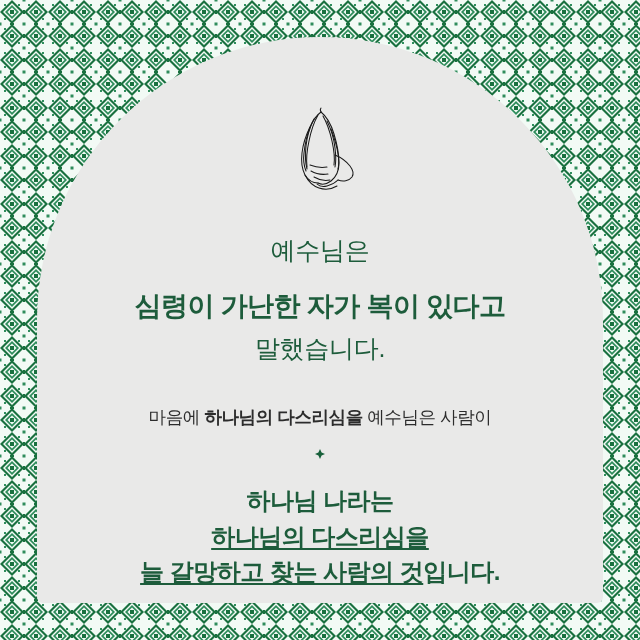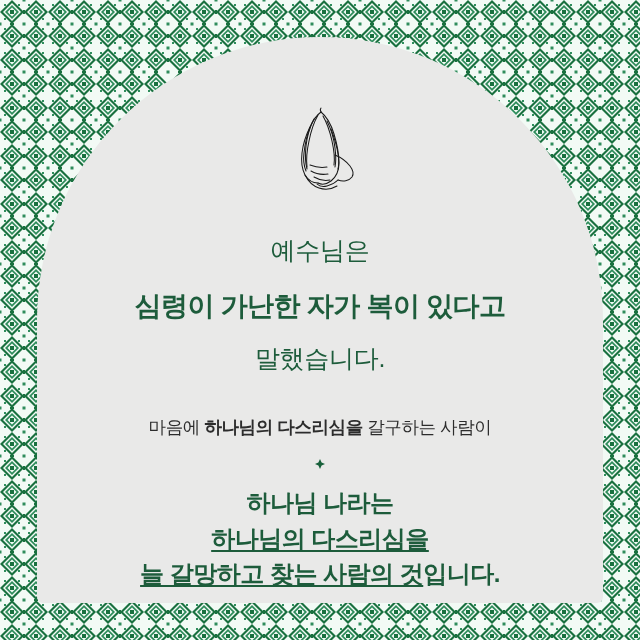--- a/index.html
+++ b/index.html
@@ -108,21 +108,21 @@
   .line-emph {
     font-size: 27px;
     font-weight: 700;
     letter-spacing: -0.6px;
     margin-top: 18px;
   }
   .line-tail {
     font-size: 25px;
     font-weight: 500;
     letter-spacing: -0.3px;
-    margin-top: 16px;
+    margin-top: 6px;
   }
 
   .block-secondary {
     margin-top: 38px;
     color: #2c2c2c;
     line-height: 1.55;
     font-size: 17.5px;
     font-weight: 500;
     letter-spacing: -0.4px;
   }
@@ -135,21 +135,21 @@
     width: 10px;
     height: 10px;
   }
   #divider-ornament svg {
     display: block;
     width: 10px;
     height: 10px;
   }
 
   .block-closing {
-    margin-top: 16px;
+    margin-top: 24px;
     color: #1d5c3b;
     line-height: 1.48;
   }
   .closing-line {
     font-size: 24px;
     font-weight: 700;
     letter-spacing: -0.5px;
   }
   .closing-line.under .u {
     text-decoration: underline;
@@ -285,21 +285,21 @@
 
     <div id="content">
 
       <div class="block-primary">
         <div class="line-lead">예수님은</div>
         <div class="line-emph">심령이 가난한 자가 복이 있다고</div>
         <div class="line-tail">말했습니다.</div>
       </div>
 
       <div class="block-secondary">
-        <div><span>마음에 </span><span class="b">하나님의 다스리심을</span><span> 갈구하는 사람이</span></div>
+        <div><span>마음에 </span><span class="b">하나님의 다스리심을</span><span> 예수님은 사람이</span></div>
       </div>
 
       <div id="divider-ornament">
         <svg viewBox="0 0 10 10" xmlns="http://www.w3.org/2000/svg">
           <path d="M5 0 L6.6 3.4 L10 5 L6.6 6.6 L5 10 L3.4 6.6 L0 5 L3.4 3.4 Z" fill="#17603a"></path>
         </svg>
       </div>
 
       <div class="block-closing">
         <div class="closing-line">하나님 나라는</div>

